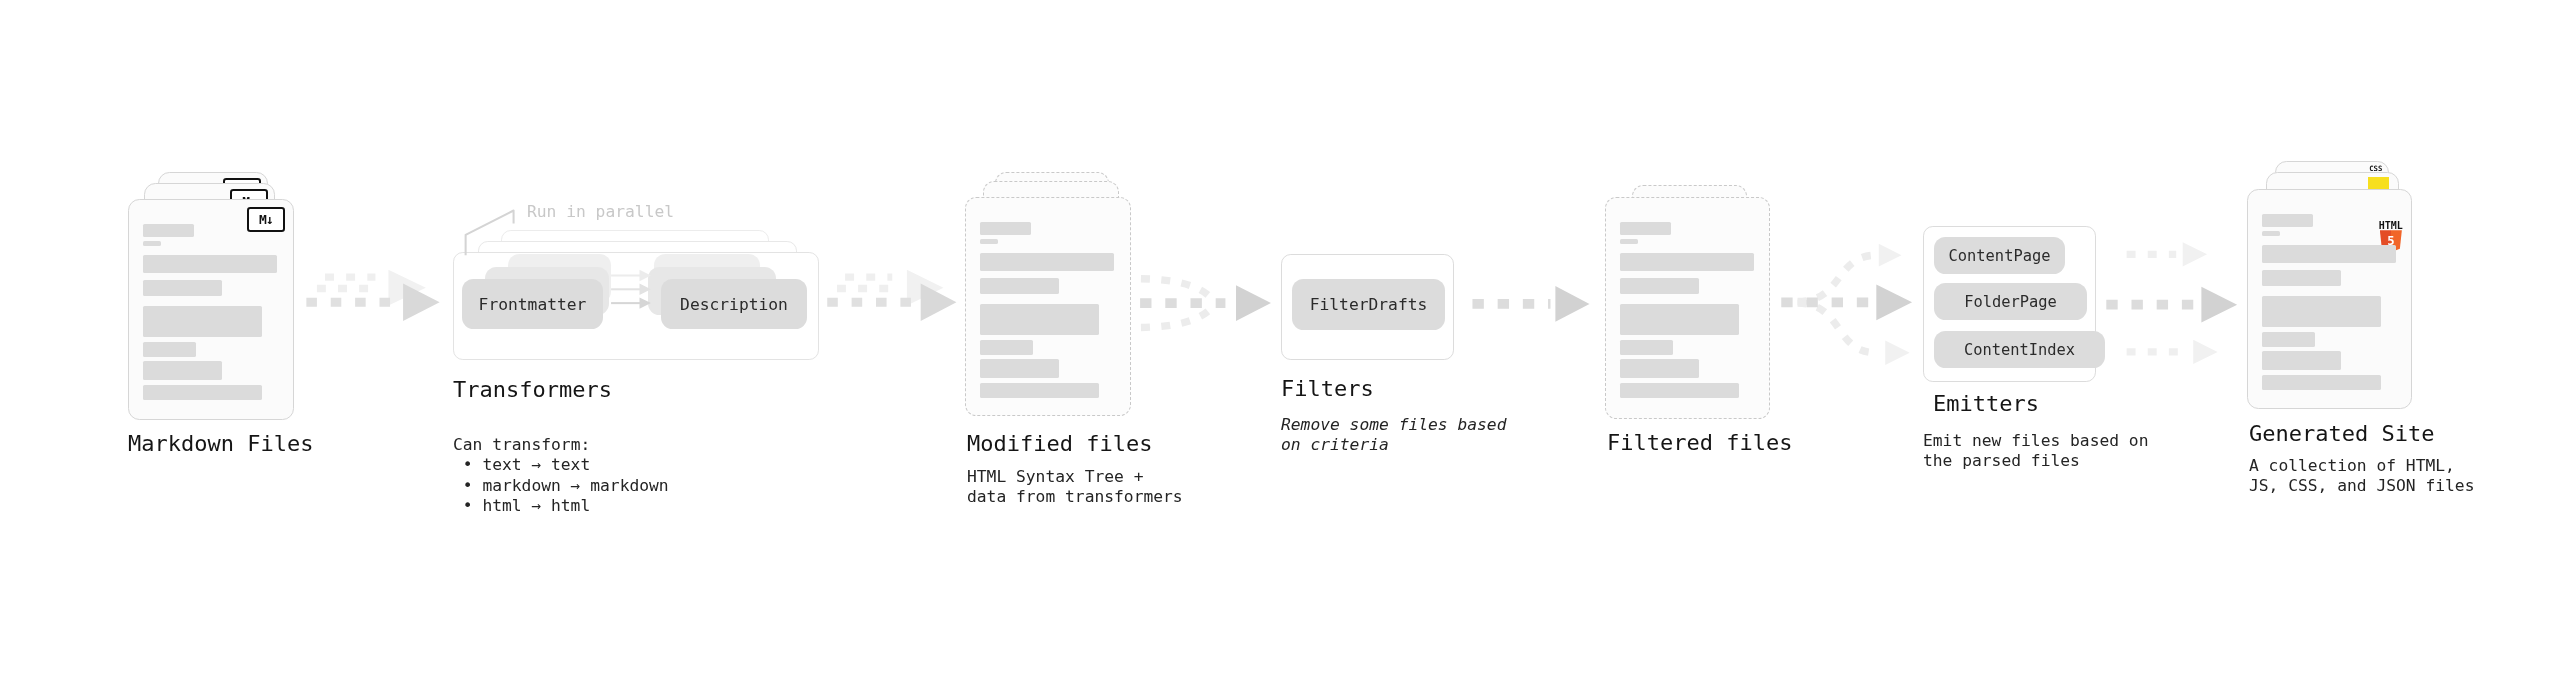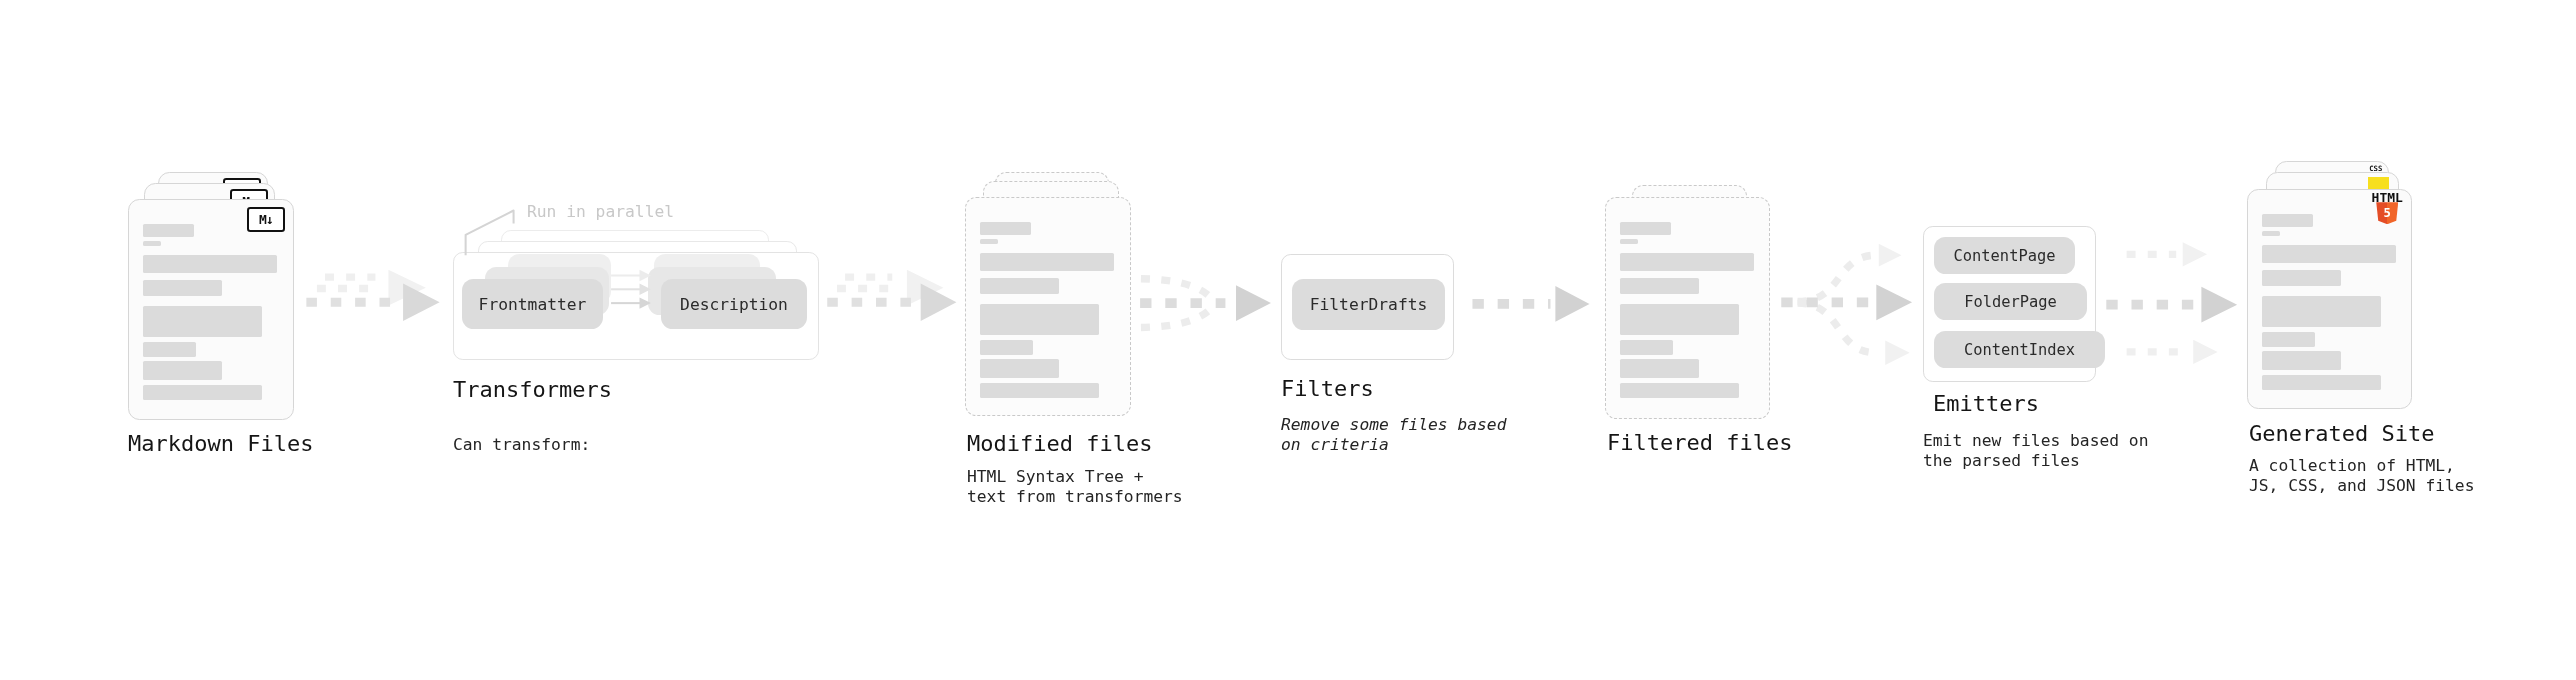--- a/index.html
+++ b/index.html
@@ -15,21 +15,21 @@
   
   .md-logo{position:absolute;width:34px;height:20.3px;border:2.4px solid #111;border-radius:3.3px;
            background:#fff;display:flex;align-items:center;justify-content:center;
            font-weight:bold;font-size:13px;color:#111;letter-spacing:-0.8px;}
 
   
   .css-badge{position:absolute;font-size:7.3px;font-weight:bold;color:#111;
              border-bottom:3.3px solid #2965f1;padding-bottom:0.8px;line-height:8.1px;}
   .js-badge{position:absolute;background:#f7df1e;}
   .html5-logo{position:absolute;display:flex;flex-direction:column;align-items:center;}
-  .html5-word{font-size:13px;font-weight:bold;color:#111;line-height:7.3px;letter-spacing:0px;}
+  .html5-word{font-size:10px;font-weight:bold;color:#111;line-height:7.3px;letter-spacing:0px;margin-top:28px;}
   .html5-shield{width:22px;height:22px;margin-top:0.8px;background:linear-gradient(90deg,#e44d26 50%,#f16529 50%);
                 clip-path:polygon(0 0,100% 0,91% 84%,50% 100%,9% 84%);
                 display:flex;align-items:center;justify-content:center;
                 color:#fff;font-size:12.2px;font-weight:bold;}
 
   
   .t-row{position:absolute;background:#ffffff;border:1.6px solid #e3e3e3;border-radius:9.8px;box-sizing:border-box;}
   .ghost-node{position:absolute;border-radius:11.4px;}
   .node-btn{position:absolute;background:#dcdcdc;border-radius:11.4px;display:flex;align-items:center;
             justify-content:center;font-size:16.3px;color:#2b2b2b;white-space:nowrap;}
@@ -89,40 +89,45 @@
     <div class="ghost-node" style="left:654px;top:254px;width:106px;height:49px;background:#efefef;"></div>
     <div class="ghost-node" style="left:485px;top:267px;width:124px;height:48px;background:#e7e7e7;"></div>
     <div class="ghost-node" style="left:648px;top:267px;width:128px;height:48px;background:#e7e7e7;"></div>
 
     <div class="node-btn" style="left:462px;top:279px;width:141px;height:50px;">Frontmatter</div>
     <div class="node-btn" style="left:661px;top:279px;width:146px;height:50px;">Description</div>
 
     <div class="stage-title" style="left:453px;top:378px;">Transformers</div>
     <div class="stage-desc" style="left:453px;top:415px;margin-top:20px;">
       <span>Can transform:</span>
+      <div class="bullets" style="padding-left:9.8px;">
+        <div>• text → text</div>
+        <div>• markdown → markdown</div>
+        <div>• html → html</div>
+      </div>
     </div>
   </div>
 
   <div>
     <div class="file-card dashed" style="left:995px;top:172px;width:114px;height:49px;"></div>
     <div class="file-card dashed" style="left:983px;top:181px;width:136px;height:49px;"></div>
     <div class="file-card dashed" style="left:965px;top:197px;width:166px;height:219px;">
       <div class="bar" style="left:14px;top:24.4px;width:51px;height:12.2px;"></div>
       <div class="bar" style="left:14px;top:41px;width:18px;height:4.9px;"></div>
       <div class="bar" style="left:14px;top:55px;width:134px;height:18px;"></div>
       <div class="bar" style="left:14px;top:80px;width:79px;height:16.3px;"></div>
       <div class="bar" style="left:14px;top:106px;width:119px;height:31px;"></div>
       <div class="bar" style="left:14px;top:142px;width:53px;height:14.6px;"></div>
       <div class="bar" style="left:14px;top:161px;width:79px;height:18.7px;"></div>
       <div class="bar" style="left:14px;top:185px;width:119px;height:14.6px;"></div>
     </div>
     <div class="stage-title" style="left:967px;top:432px;">Modified files</div>
     <div class="stage-desc" style="left:967px;top:467px;">
       <span>HTML Syntax Tree +</span>
-      <span>text from transformers</span>
+      <span>data from transformers</span>
     </div>
   </div>
 
   <div>
     <div class="plain-box" style="left:1281px;top:254px;width:173px;height:106px;"></div>
     <div class="node-btn" style="left:1292px;top:279px;width:153px;height:51px;">FilterDrafts</div>
     <div class="stage-title" style="left:1281px;top:377px;">Filters</div>
     <div class="stage-desc" style="left:1281px;top:415px;font-style:italic;">
       <span>Remove some files based</span>
       <span>on criteria</span>
@@ -139,21 +144,21 @@
       <div class="bar" style="left:14px;top:106px;width:119px;height:31px;"></div>
       <div class="bar" style="left:14px;top:142px;width:53px;height:14.6px;"></div>
       <div class="bar" style="left:14px;top:161px;width:79px;height:18.7px;"></div>
       <div class="bar" style="left:14px;top:185px;width:119px;height:14.6px;"></div>
     </div>
     <div class="stage-title" style="left:1607px;top:431px;">Filtered files</div>
   </div>
 
   <div>
     <div class="plain-box" style="left:1923px;top:226px;width:173px;height:156px;"></div>
-    <div class="node-btn" style="left:1934px;top:237px;width:141px;height:37px;font-size:15.4px;">ContentPage</div>
+    <div class="node-btn" style="left:1934px;top:237px;width:131px;height:37px;font-size:15.4px;">ContentPage</div>
     <div class="node-btn" style="left:1934px;top:283px;width:153px;height:37px;font-size:15.4px;">FolderPage</div>
     <div class="node-btn" style="left:1934px;top:331px;width:171px;height:37px;font-size:15.4px;">ContentIndex</div>
     <div class="stage-title" style="left:1933px;top:392px;">Emitters</div>
     <div class="stage-desc" style="left:1923px;top:431px;">
       <span>Emit new files based on</span>
       <span>the parsed files</span>
     </div>
   </div>
 
   <div>

